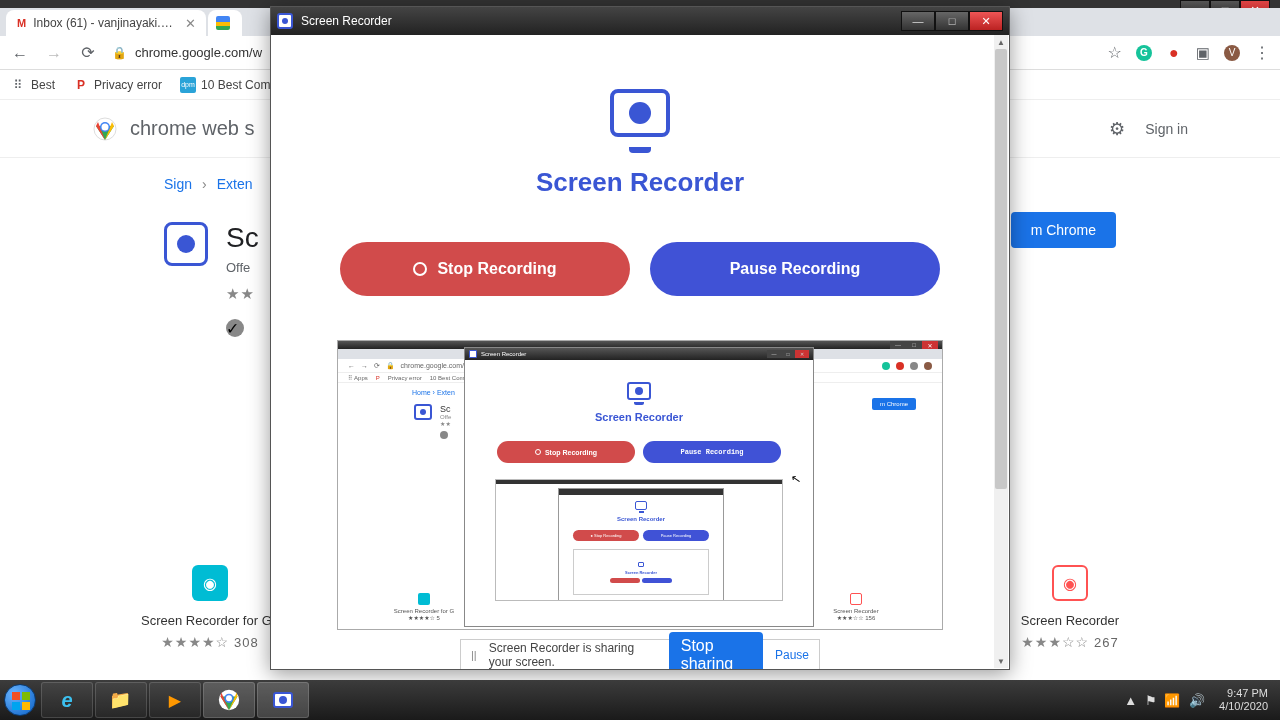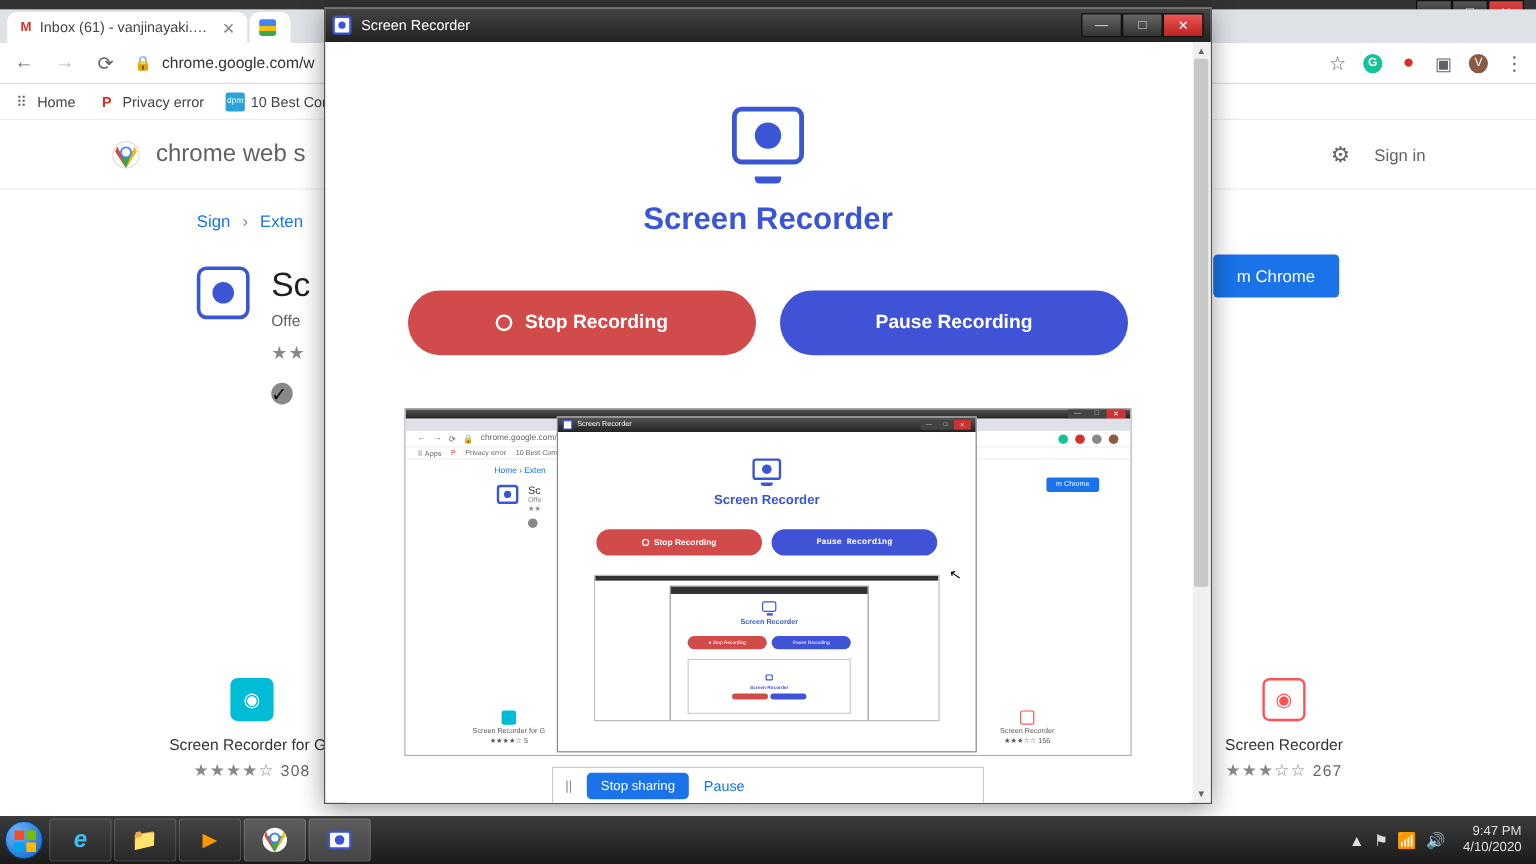--- a/index.html
+++ b/index.html
@@ -133,21 +133,21 @@
 
 .p-cursor { position: absolute; top: 124px; right: 12px; font-size: 12px; color: #000; transform: rotate(-10deg); }
 
 .p-related { position: absolute; bottom: 8px; left: 0; right: 0; display: flex; justify-content: space-between; padding: 0 46px; }
 .p-rel { width: 80px; text-align: center; font-size: 6px; color: #555; }
 .p-rel-ico { width: 12px; height: 12px; margin: 0 auto 3px; border-radius: 2px; }
 
 
 .share-bar { position: absolute; bottom: 0; left: 50%; transform: translateX(-50%); width: 360px; height: 30px; background: #fff; border: 1px solid #ccc; border-bottom: none; display: flex; align-items: center; padding: 0 10px; gap: 12px; font-size: 12px; color: #444; }
 .share-bar .pause-ico { color: #888; font-size: 11px; }
-.share-stop { background: #1a73e8; color: #fff; padding: 5px 12px; border-radius: 4px; font-size: 11px; cursor: pointer; }
+.share-stop { background: #1a73e8; color: #fff; padding: 5px 12px; border-radius: 4px; font-size: 16px; cursor: pointer; }
 .share-hide { color: #1a73e8; cursor: pointer; font-size: 12px; }
 
 .recorder-scroll { position: absolute; right: 1px; top: 28px; bottom: 1px; width: 14px; background: #f0f0f0; }
 .recorder-scroll-thumb { position: absolute; left: 1px; right: 1px; top: 14px; height: 440px; background: #c8c8c8; border-radius: 2px; }
 .recorder-scroll-arrow { position: absolute; left: 0; right: 0; height: 14px; background: #f0f0f0; display: flex; align-items: center; justify-content: center; font-size: 8px; color: #666; }
 .recorder-scroll-arrow.up { top: 0; }
 .recorder-scroll-arrow.down { bottom: 0; }
 
 
 .taskbar { position: absolute; bottom: 0; left: 0; right: 0; height: 40px; background: linear-gradient(#3c3c3c, #1a1a1a); display: flex; align-items: center; }
@@ -195,21 +195,21 @@
       <span class="ext-dot" style="color:#d93025;font-size:16px">●</span>
       <span style="color:#5f6368;font-size:15px">▣</span>
       <span class="ext-dot" style="background:#8a5a44;color:#fff;font-size:10px">V</span>
       <span style="color:#5f6368;font-size:16px">⋮</span>
     </div>
   </div>
 
   <div class="bookbar">
     <div class="bm">
       <span class="bm-ico" style="color:#5f6368">⠿</span>
-      <span>Home</span>
+      <span>Best</span>
     </div>
     <div class="bm">
       <span class="bm-ico" style="color:#d93025;font-weight:bold">P</span>
       <span>Privacy error</span>
     </div>
     <div class="bm">
       <span class="bm-ico" style="background:#2aa3d8;color:#fff;font-size:7px;border-radius:2px;padding:1px 2px">dpm</span>
       <span>10 Best Comm</span>
     </div>
   </div>
@@ -402,20 +402,21 @@
               </div>
             </div>
           </div>
           <div class="p-cursor">↖</div>
         </div>
       </div>
     </div>
 
     <div class="share-bar">
       <span class="pause-ico">||</span>
+      <span>Screen Recorder is sharing your screen.</span>
       <span class="share-stop">Stop sharing</span>
       <span class="share-hide">Pause</span>
     </div>
   </div>
 
   <div class="recorder-scroll">
     <div class="recorder-scroll-arrow up">▲</div>
     <div class="recorder-scroll-thumb"></div>
     <div class="recorder-scroll-arrow down">▼</div>
   </div>

